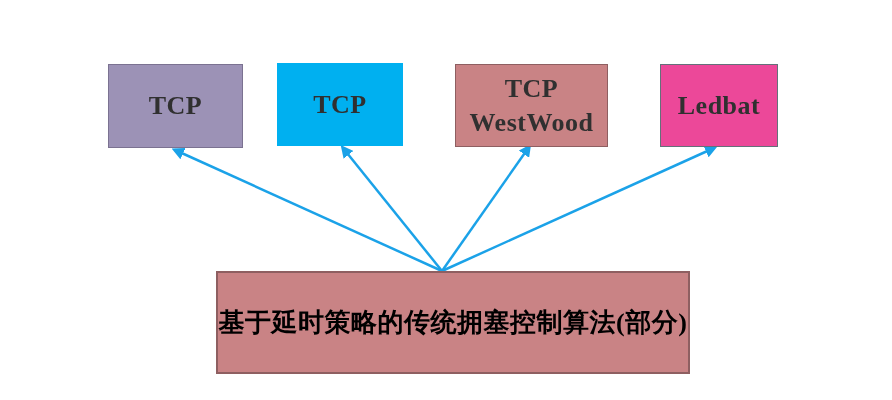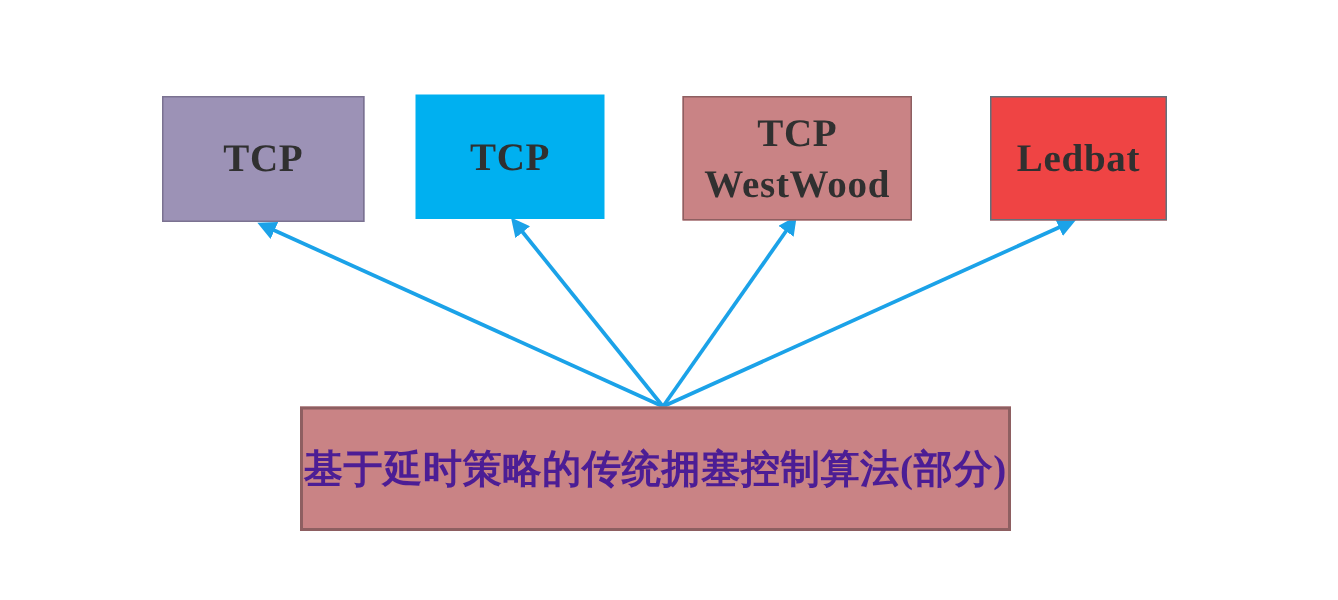--- a/index.html
+++ b/index.html
@@ -60,20 +60,20 @@
       <div class="node" style="left: 108px; top: 64px; width: 135px; height: 84px; background: rgb(156, 146, 182); border: 1.5px solid rgb(123, 114, 145); font-size: 26px; color: rgb(48, 48, 48);">
         <span class="node-line">TCP</span>
       </div>
       <div class="node" style="left: 277px; top: 63px; width: 126px; height: 83px; background: rgb(0, 176, 240); border: none; font-size: 26px; color: rgb(48, 48, 48);">
         <span class="node-line">TCP</span>
       </div>
       <div class="node" style="left: 455px; top: 64px; width: 153px; height: 83px; background: rgb(201, 131, 133); border: 1.5px solid rgb(142, 95, 97); font-size: 26px; color: rgb(48, 48, 48);">
         <span class="node-line">TCP</span>
         <span class="node-line">WestWood</span>
       </div>
-      <div class="node" style="left: 660px; top: 64px; width: 118px; height: 83px; background: #ef4444; border: 1.5px solid rgb(100, 112, 122); font-size: 26px; color: rgb(48, 48, 48);">
+      <div class="node" style="left: 660px; top: 64px; width: 118px; height: 83px; background: #ec4899; border: 1.5px solid rgb(100, 112, 122); font-size: 26px; color: rgb(48, 48, 48);">
         <span class="node-line">Ledbat</span>
       </div>
-      <div class="node" style="left: 200px; top: 271px; width: 474px; height: 83px; background: rgb(201, 131, 133); border: 2px solid rgb(142, 95, 97); font-size: 26px; color: #4c1d95;">
+      <div class="node" style="left: 216px; top: 271px; width: 474px; height: 103px; background: rgb(201, 131, 133); border: 2px solid rgb(142, 95, 97); font-size: 26px; color: #000000;">
         <span class="node-line">基于延时策略的传统拥塞控制算法(部分)</span>
       </div>
     </div>
 </div>
 
 </body></html>

